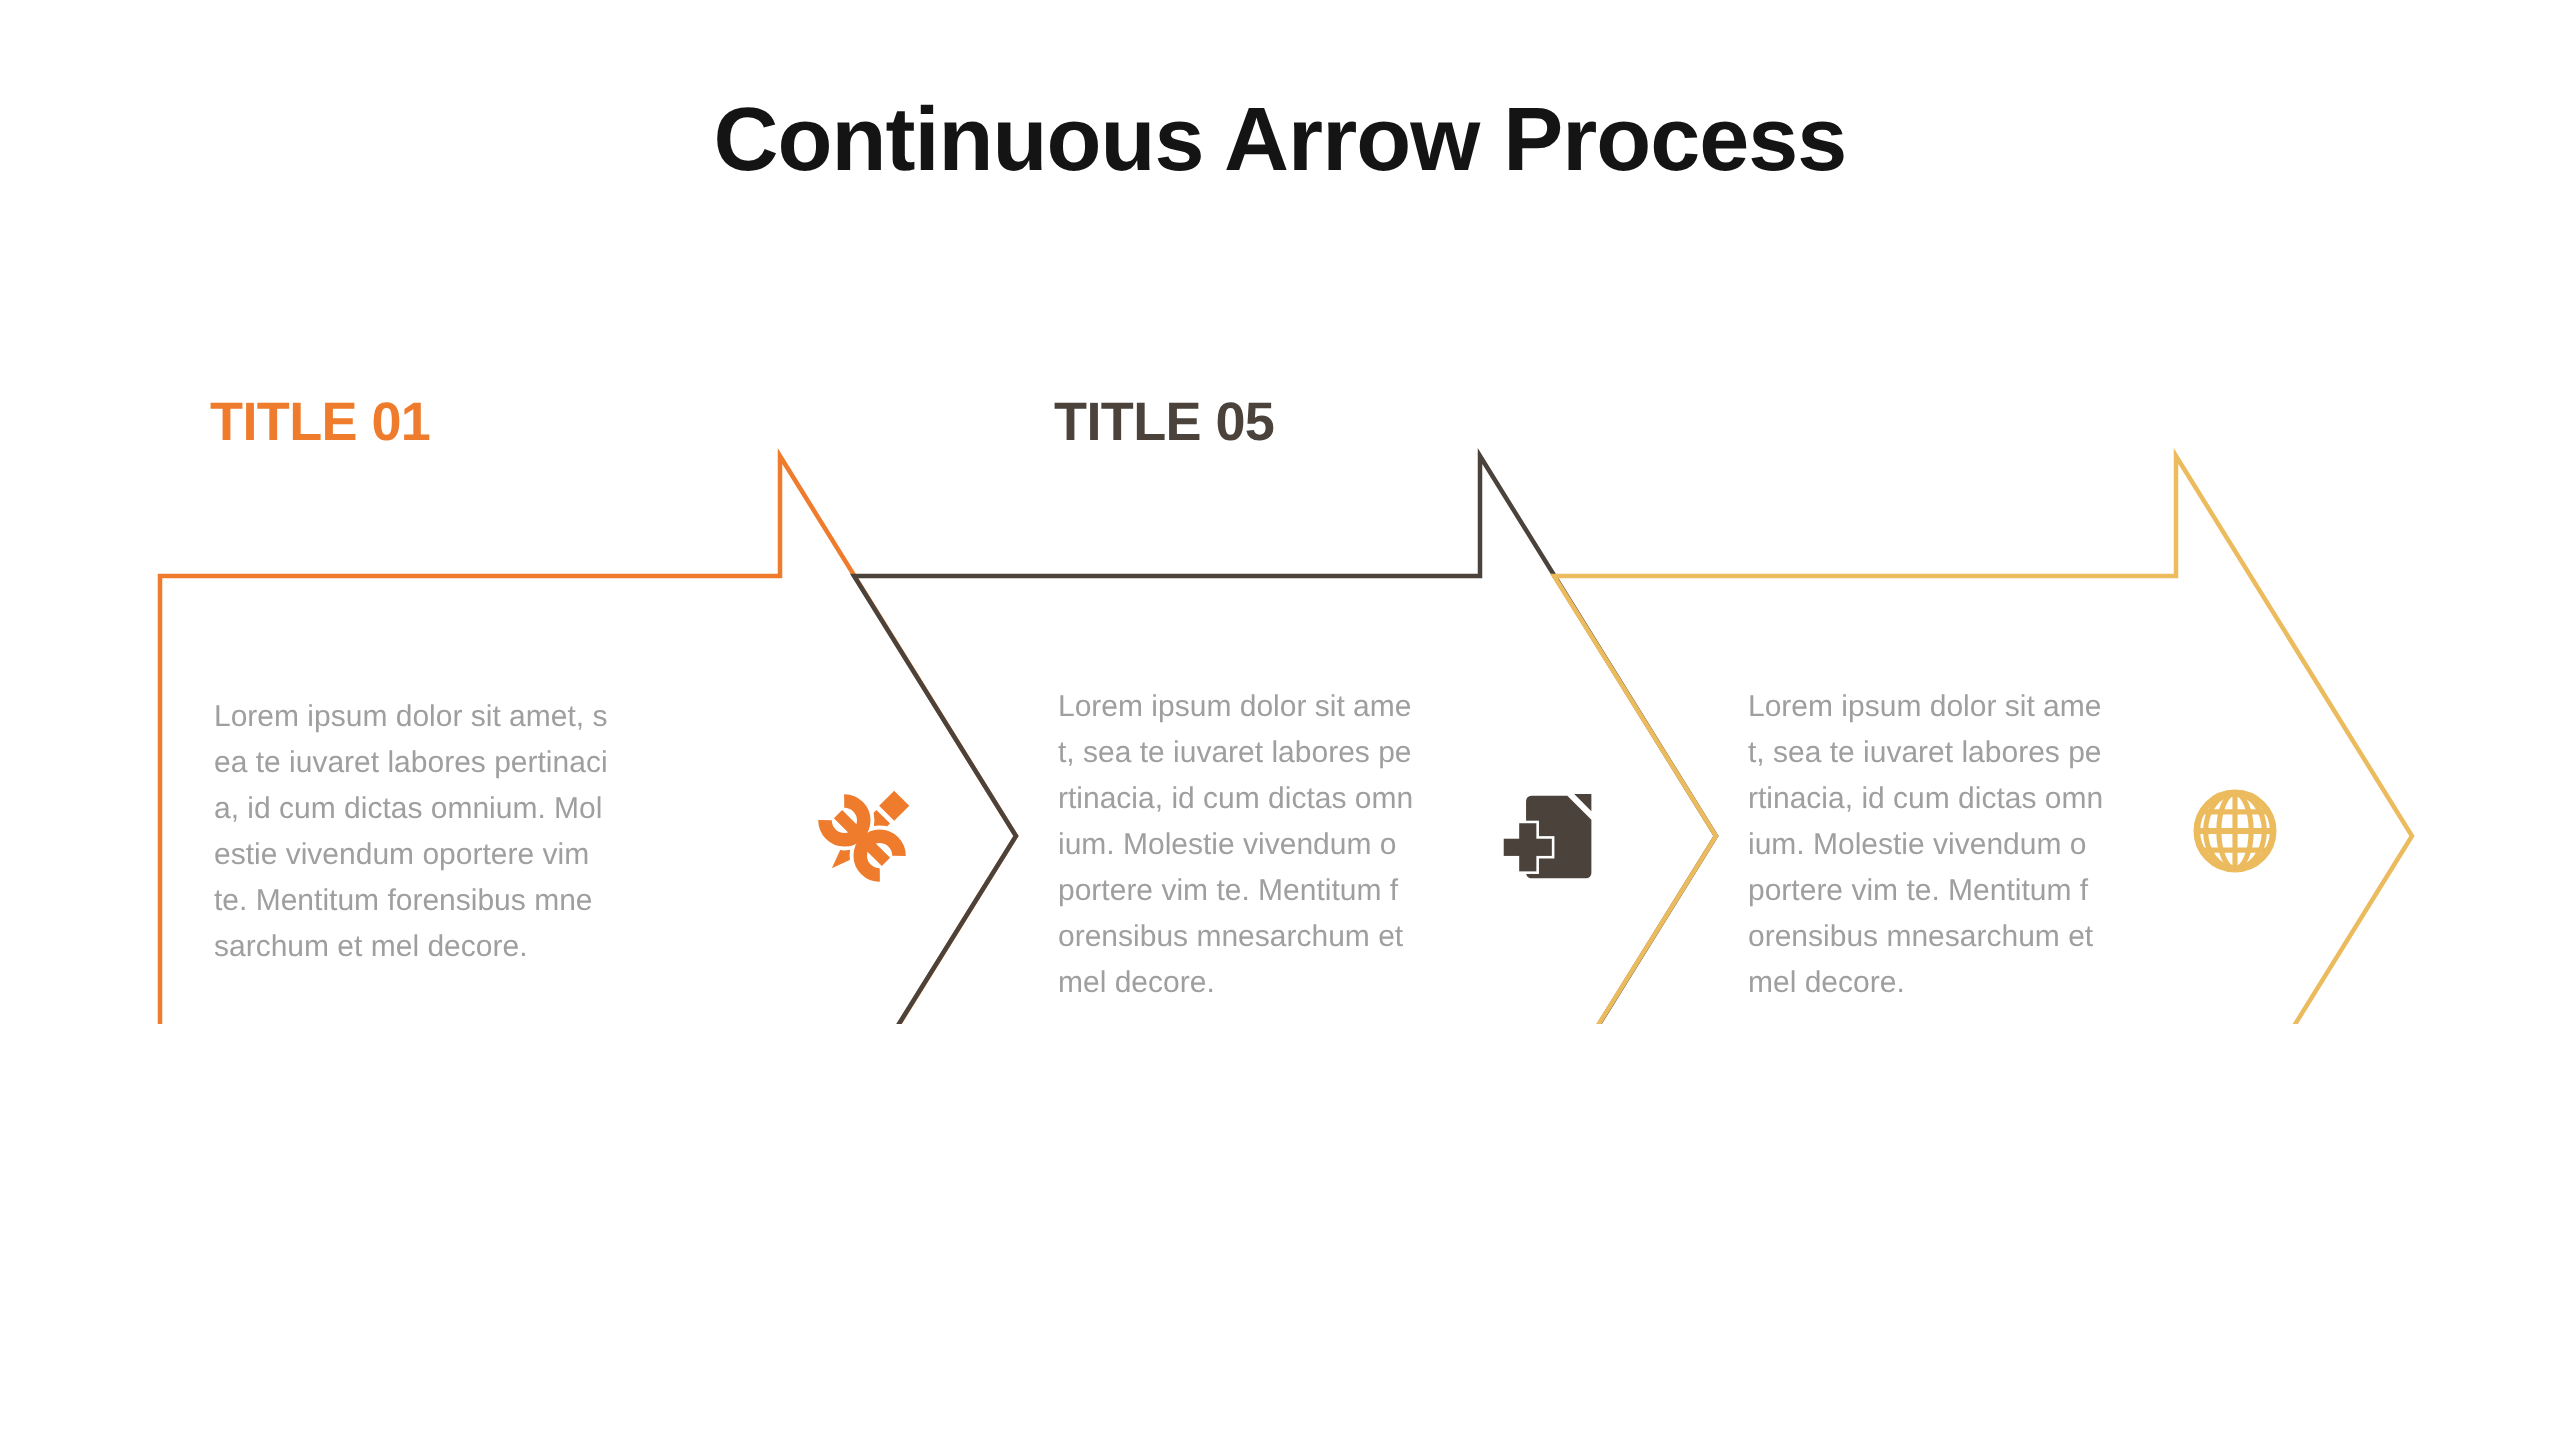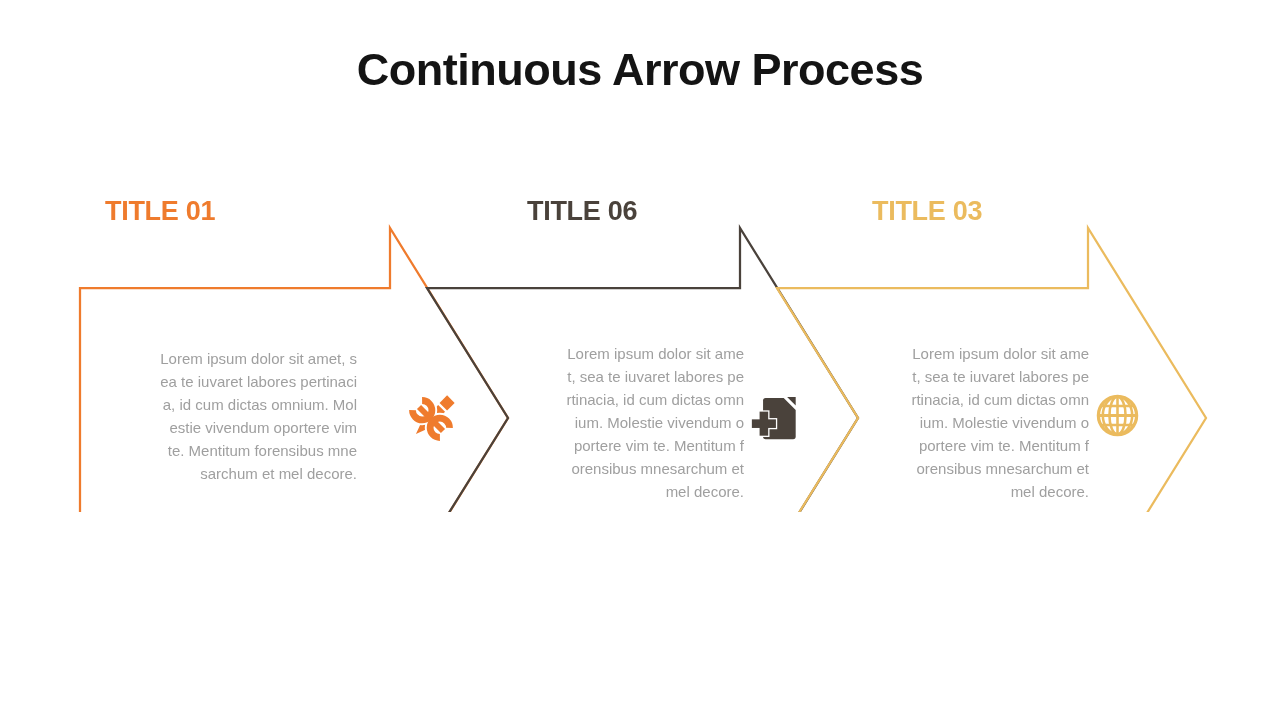--- a/index.html
+++ b/index.html
@@ -19,21 +19,20 @@
   .arrows .a3{stroke:var(--c-step3,#EBBB5E);}
   .step-title{
     position:absolute;top:196px;font-size:27px;font-weight:700;letter-spacing:-0.3px;
   }
   .t1{left:105px;color:var(--c-step1,#EF7B2D);}
   .t2{left:527px;color:var(--c-step2,#4A423B);}
   .t3{left:872px;color:var(--c-step3,#EBBB5E);}
   .step-body{
     position:absolute;font-size:15px;line-height:23px;color:var(--c-body,#9F9F9F);
     white-space:pre-line;
-    text-align:right;
   }
   .b1{left:107px;top:347px;width:250px;}
   .b2{left:529px;top:342px;width:215px;}
   .b3{left:874px;top:342px;width:215px;}
   .ic{position:absolute;}
   .i1{left:400px;top:388px;width:62px;height:62px;}
   .i2{left:751px;top:391px;width:55px;height:55px;}
   .i3{left:1094px;top:392px;width:47px;height:47px;}
 </style>
 </head>
@@ -43,22 +42,21 @@
 
   <h1 class="slide-title">Continuous Arrow Process</h1>
 
   <svg class="arrows" viewBox="0 0 1280 720" aria-hidden="true">
     <path class="a1" d="M80,288 H390 V228 L508,418 L390,608 V548 H80 Z"></path>
     <path class="a2" d="M427,288 H740 V228 L858,418 L740,608 V548 H427 L508,418 Z"></path>
     <path class="a3" d="M777,288 H1088 V228 L1206,418 L1088,608 V548 H777 L858,418 Z"></path>
   </svg>
 
   <div class="step-title t1">TITLE 01</div>
-  <div class="step-title t2">TITLE 06</div>
-  <div class="step-title t3">TITLE 03</div>
+  <div class="step-title t2">TITLE 05</div>
 
   <div class="step-body b1">Lorem ipsum dolor sit amet, s
 ea te iuvaret labores pertinaci
 a, id cum dictas omnium. Mol
 estie vivendum oportere vim
 te. Mentitum forensibus mne
 sarchum et mel decore.</div>
   <div class="step-body b2">Lorem ipsum dolor sit ame
 t, sea te iuvaret labores pe
 rtinacia, id cum dictas omn

